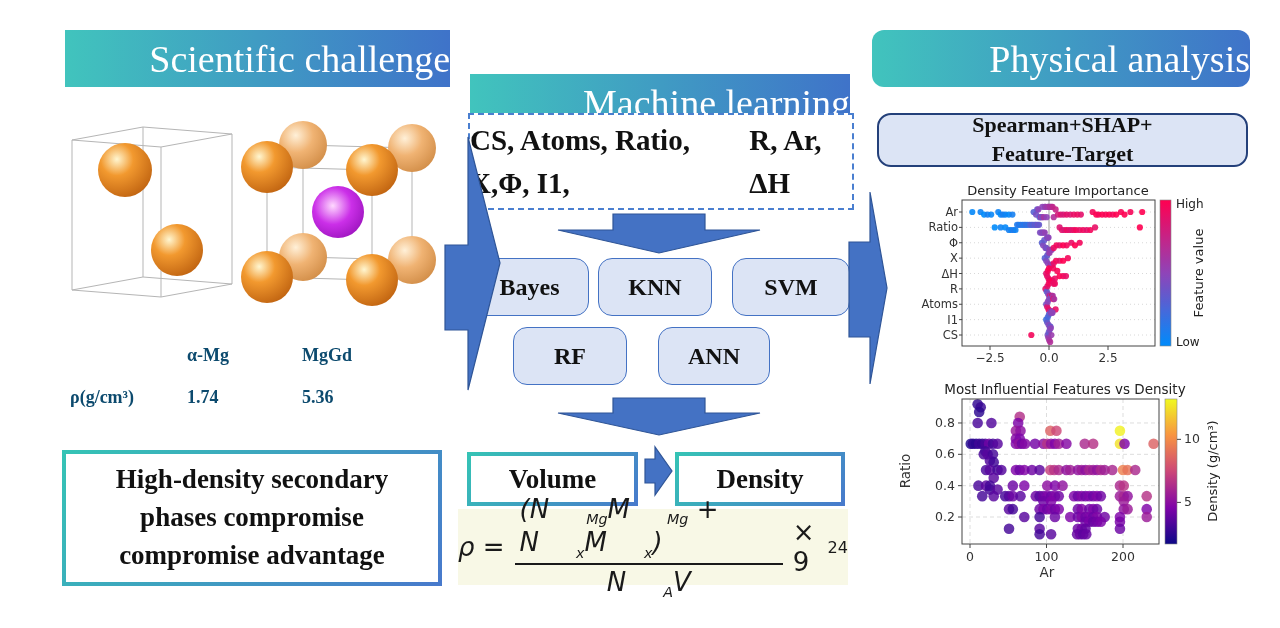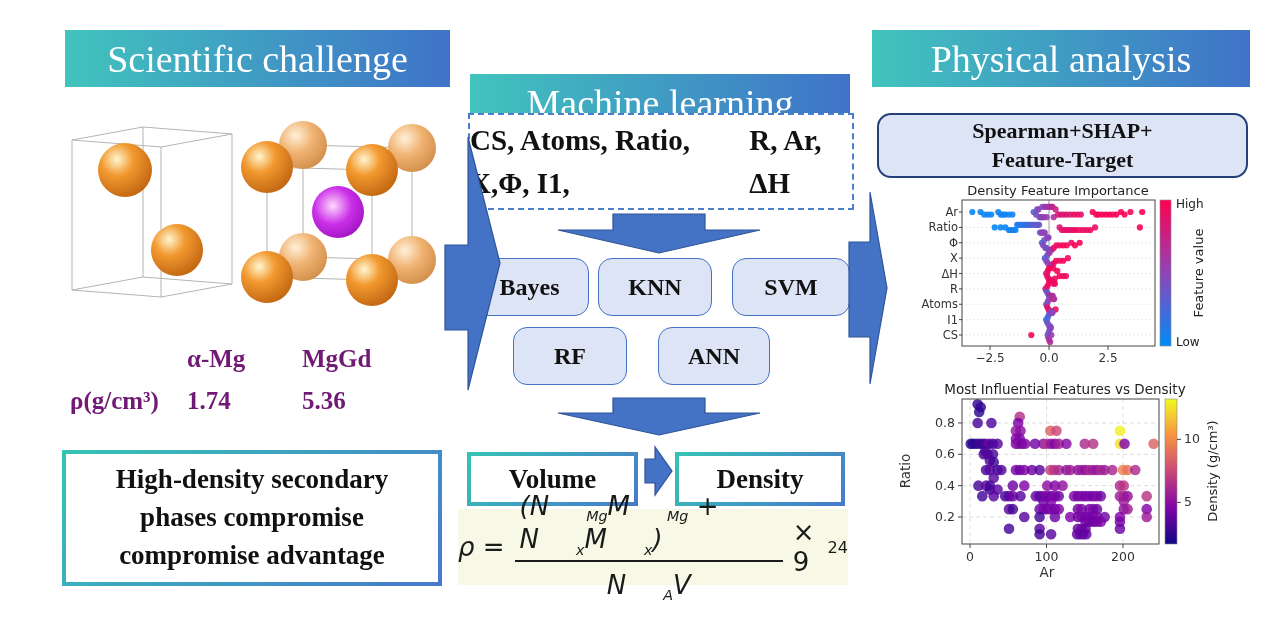--- a/index.html
+++ b/index.html
@@ -1,56 +1,56 @@
 <!DOCTYPE html>
 <html><head>
 <meta charset="utf-8">
 <style>
   html,body{margin:0;padding:0;background:#fff;}
   #canvas{position:relative;width:1280px;height:628px;background:#fff;overflow:hidden;
           font-family:"Liberation Serif",serif;color:#111;}
-  .hdr{position:absolute;height:57px;display:flex;align-items:center;justify-content:center;
+  .hdr{position:absolute;height:57px;display:flex;align-items:center;justify-content:flex-end;
        background:linear-gradient(90deg,#41c4bd 0%,#3f73c9 100%);color:#fff;font-size:38px;}
-  .lbl{position:absolute;font-weight:bold;font-size:25px;color:#701a75;}
+  .lbl{position:absolute;font-weight:bold;font-size:18px;color:#0c4a6e;}
   .gwrap{position:absolute;background:linear-gradient(135deg,#35c4b5 0%,#4879cc 100%);padding:4px;box-sizing:border-box;}
   .gwrap>div{background:#fff;width:100%;height:100%;display:flex;flex-direction:column;
              align-items:center;justify-content:center;font-weight:bold;text-align:right;}
   #challenge-inner{font-size:27px;line-height:1.4;}
   .vd-inner{font-size:27px;}
   #features-box{position:absolute;left:468px;top:113px;width:386px;height:97px;box-sizing:border-box;
      border:2px dashed #4a7fd0;display:flex;flex-direction:row;align-items:center;justify-content:center;
      font-weight:bold;font-size:29px;line-height:1.45;color:#111;background:#fff;}
   .mbox{position:absolute;background:#dce4f5;border:1.6px solid #4472c4;border-radius:14px;
         display:flex;align-items:center;justify-content:center;font-weight:bold;font-size:24px;color:#111;}
-  #method-box{position:absolute;left:877px;top:113px;width:371px;height:65px;box-sizing:border-box;
+  #method-box{position:absolute;left:877px;top:113px;width:371px;height:54px;box-sizing:border-box;
      background:#dce4f5;border:2px solid #24407a;border-radius:14px;display:flex;flex-direction:column;
      align-items:center;justify-content:center;font-weight:bold;font-size:22px;line-height:1.3;color:#111;}
   #formula-panel{position:absolute;left:458px;top:509px;width:390px;height:76px;background:#f8f8e6;
      display:flex;align-items:center;justify-content:center;font-family:"DejaVu Sans",sans-serif;
      font-size:26px;color:#1a1a1a;}
   #formula-panel .it{font-style:italic;}
   .frac{display:inline-flex;flex-direction:column;align-items:center;margin:0 10px;vertical-align:middle;}
   .frac .num{padding:0 5px 2px 5px;border-bottom:2px solid #1a1a1a;}
-  .frac .den{padding-top:8px;}
+  .frac .den{padding-top:2px;}
   sub.s{font-size:0.55em;font-style:italic;margin-left:37px;}
   sup.s{font-size:0.62em;}
   svg text{font-family:"DejaVu Sans",sans-serif;}
 </style>
 </head>
 <body>
 
 <div id="canvas">
 
   <div class="hdr" style="left:65px;top:30px;width:385px;">
     <span>Scientific challenge</span>
   </div>
   <div class="hdr" style="left:470px;top:42px;width:380px;margin-top:32px;">
     <span>Machine learning</span>
   </div>
-  <div class="hdr" style="left:872px;top:30px;width:378px;">
+  <div class="hdr" style="left:872px;top:30px;width:378px;border-radius:12px;">
     <span>Physical analysis</span>
   </div>
 
   <svg style="position:absolute;left:60px;top:115px;" width="395" height="235" viewBox="0 0 395 235">
     <defs>
       <radialGradient id="atomO" cx="0.35" cy="0.3" r="0.8">
         <stop offset="0%" stop-color="#fff6d0"></stop>
           <stop offset="38%" stop-color="#f2992f"></stop>
         <stop offset="100%" stop-color="#bc5f0e"></stop>
       </radialGradient>

